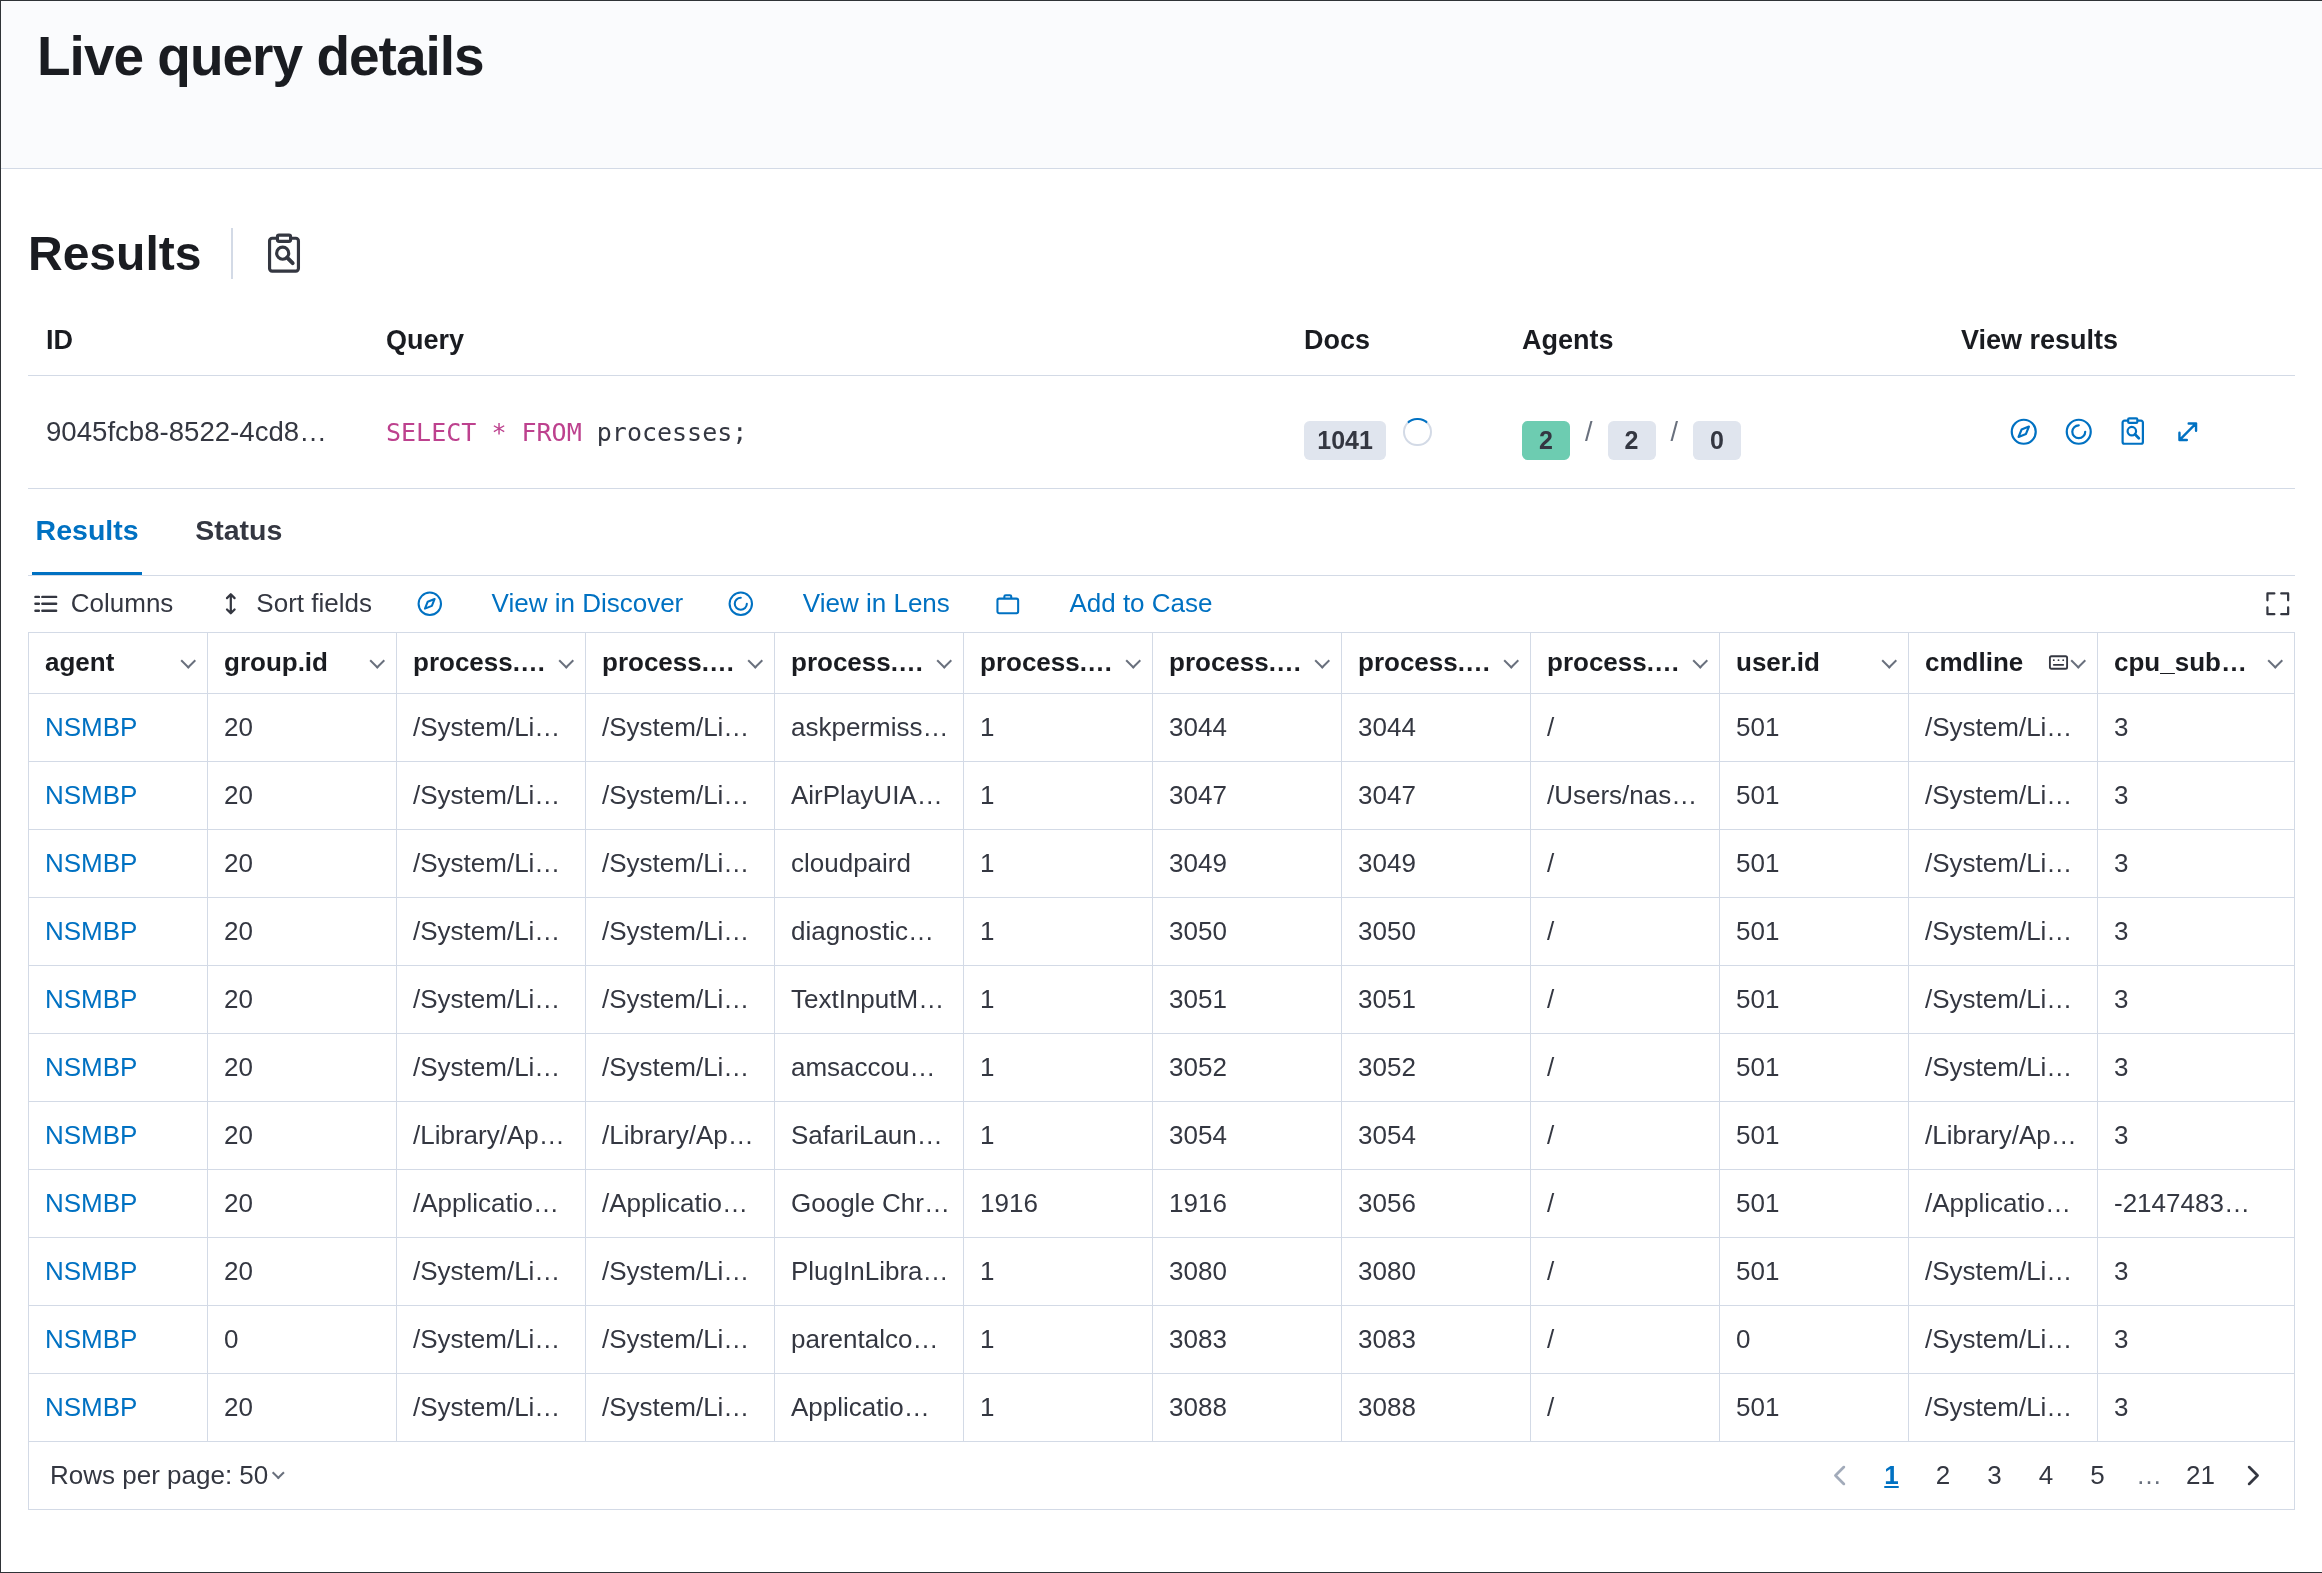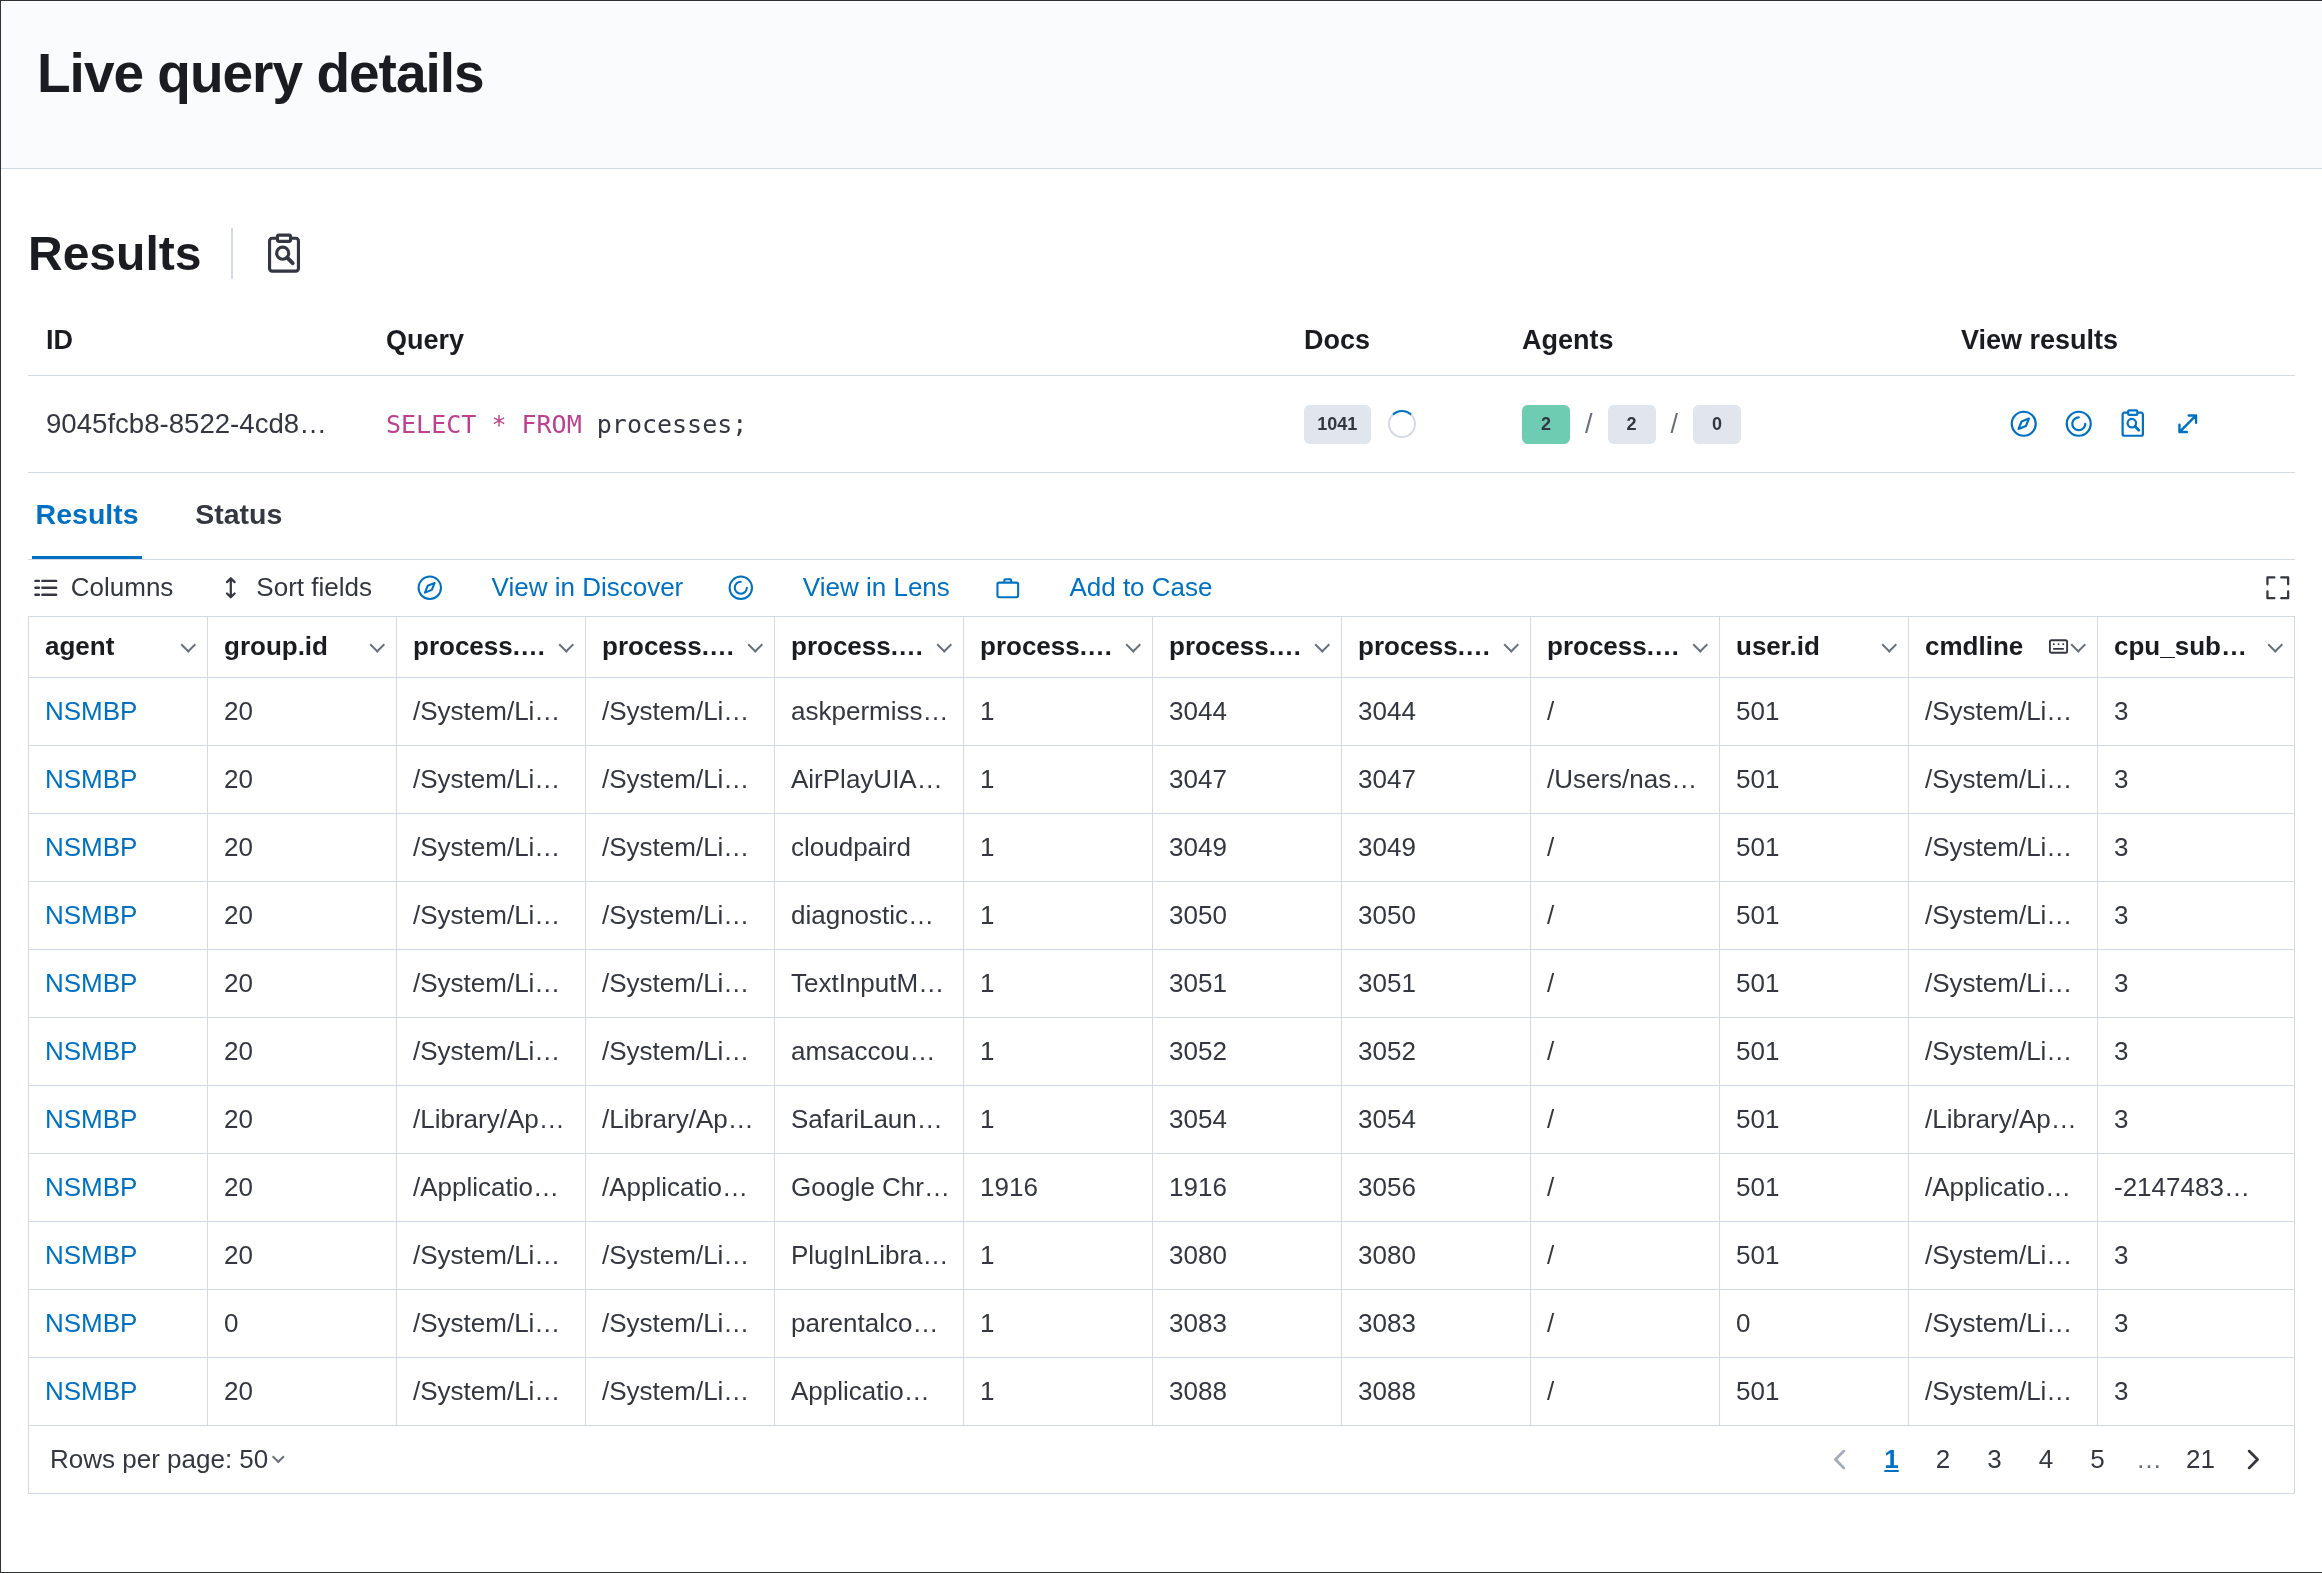--- a/index.html
+++ b/index.html
@@ -9,21 +9,21 @@
     color: var(--text, #343741);
     background: #fff;
     border: 1.9px solid #2f3337;
     overflow: hidden;
   }
   button { font-family: inherit; }
 
   
   .page-header {
     height: 168px;
-    padding: 40px 36px;
+    padding: 23px 36px;
     background: var(--header-band-bg, #fafbfd);
     border-bottom: 1px solid var(--border, #d3dae6);
   }
   .page-title {
     font-size: 55px;
     font-weight: 700;
     color: var(--heading, #1a1c21);
     letter-spacing: -1px;
   }
 
@@ -50,21 +50,21 @@
     vertical-align: middle;
   }
   .col-id { width: 340px; } .col-query { width: 918px; } .col-docs { width: 218px; } .col-agents { width: 439px; }
   .id-cell { font-size: 27.6px; color: var(--text, #343741); }
   .query-code { font-family: "DejaVu Sans Mono", "Liberation Mono", monospace; font-size: 25px; color: var(--text, #343741); margin-top: 19px; }
   .query-code .kw { color: var(--keyword, #bd418e); }
   .docs-inner { display: flex; align-items: center; gap: 17px; }
   .badge {
     display: inline-flex; align-items: center; justify-content: center;
     min-width: 48px; height: 39px; padding: 0 13.3px; border-radius: 5.7px;
-    background: var(--badge-bg, #e0e5ee); font-size: 18px; font-weight: 600; color: var(--text, #343741);
+    background: var(--badge-bg, #e0e5ee); font-size: 25px; font-weight: 600; color: var(--text, #343741); margin-top: 16px;
   }
   .badge.success { background: var(--success-badge-bg, #6dccb1); }
   .spinner {
     width: 28.5px; height: 28.5px; border-radius: 50%;
     border: 2.9px solid #d3dae6; border-top-color: var(--accent, #0071c2);
     animation: spin 1s linear infinite; flex: none;
   }
   @keyframes spin { to { transform: rotate(360deg); } }
   .agents-inner { display: flex; align-items: center; gap: 15px; font-size: 27px; color: var(--muted, #69707d); }
   .view-icons { display: flex; align-items: center; gap: 25px; padding-left: 48px; }

